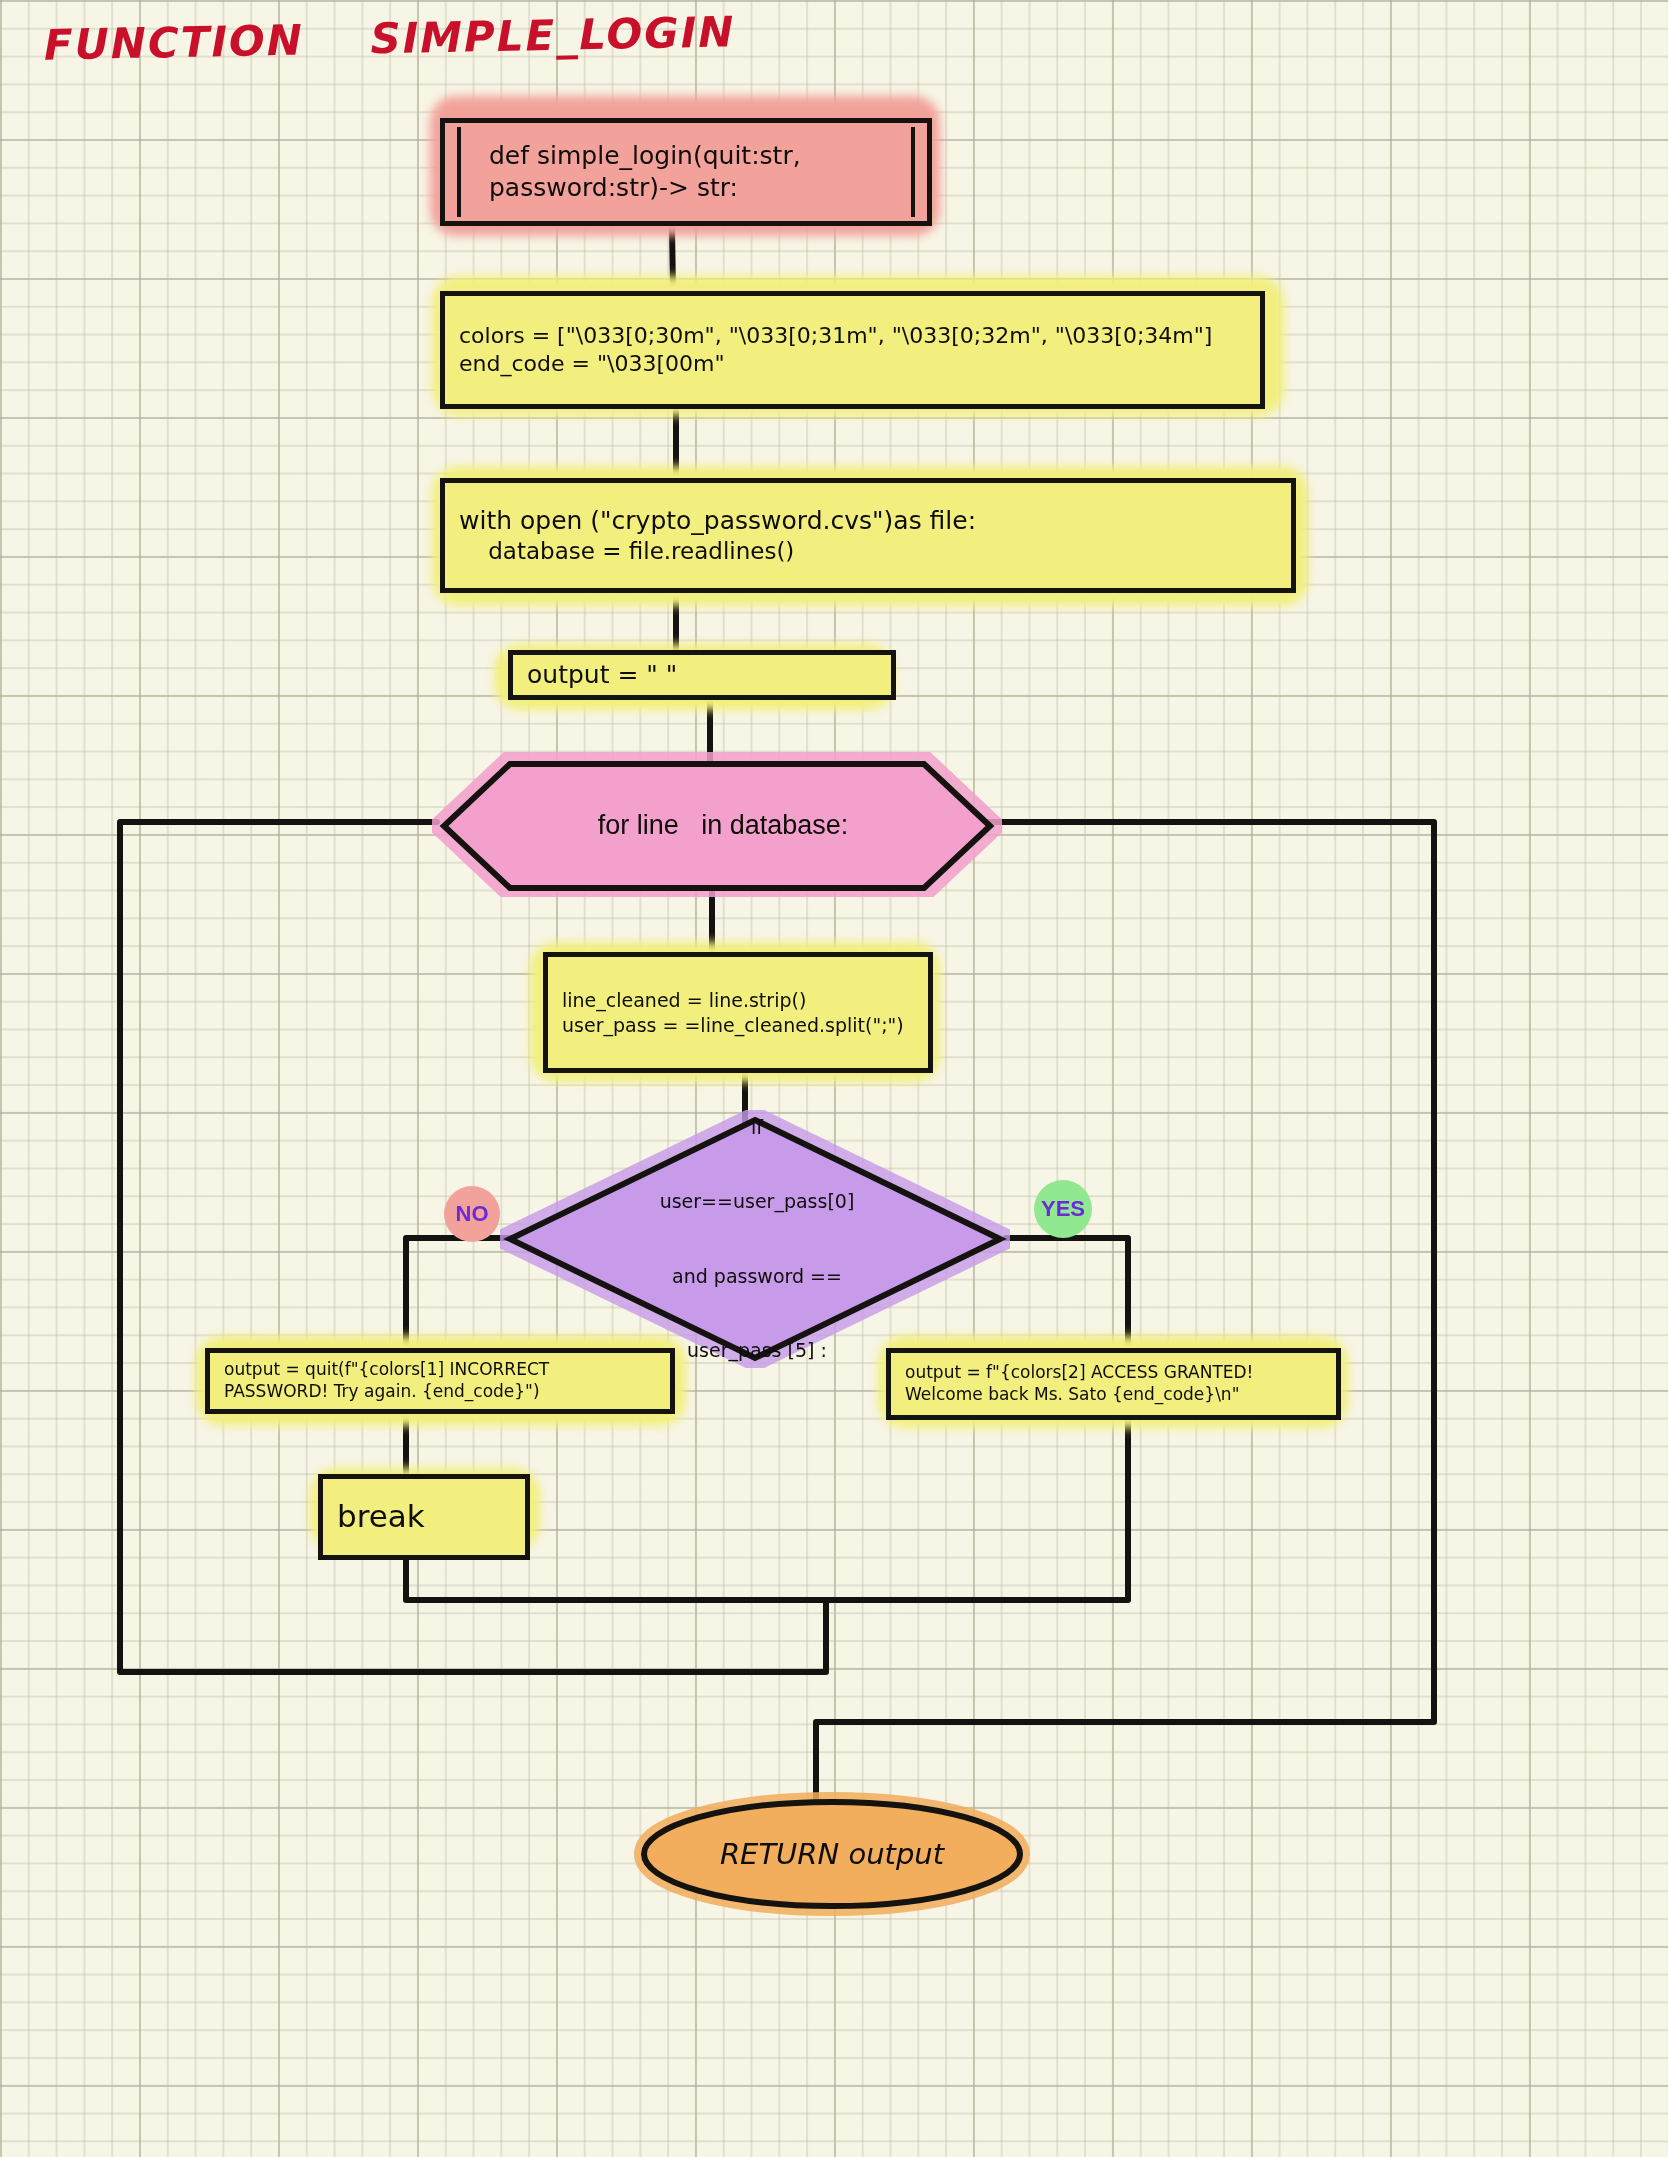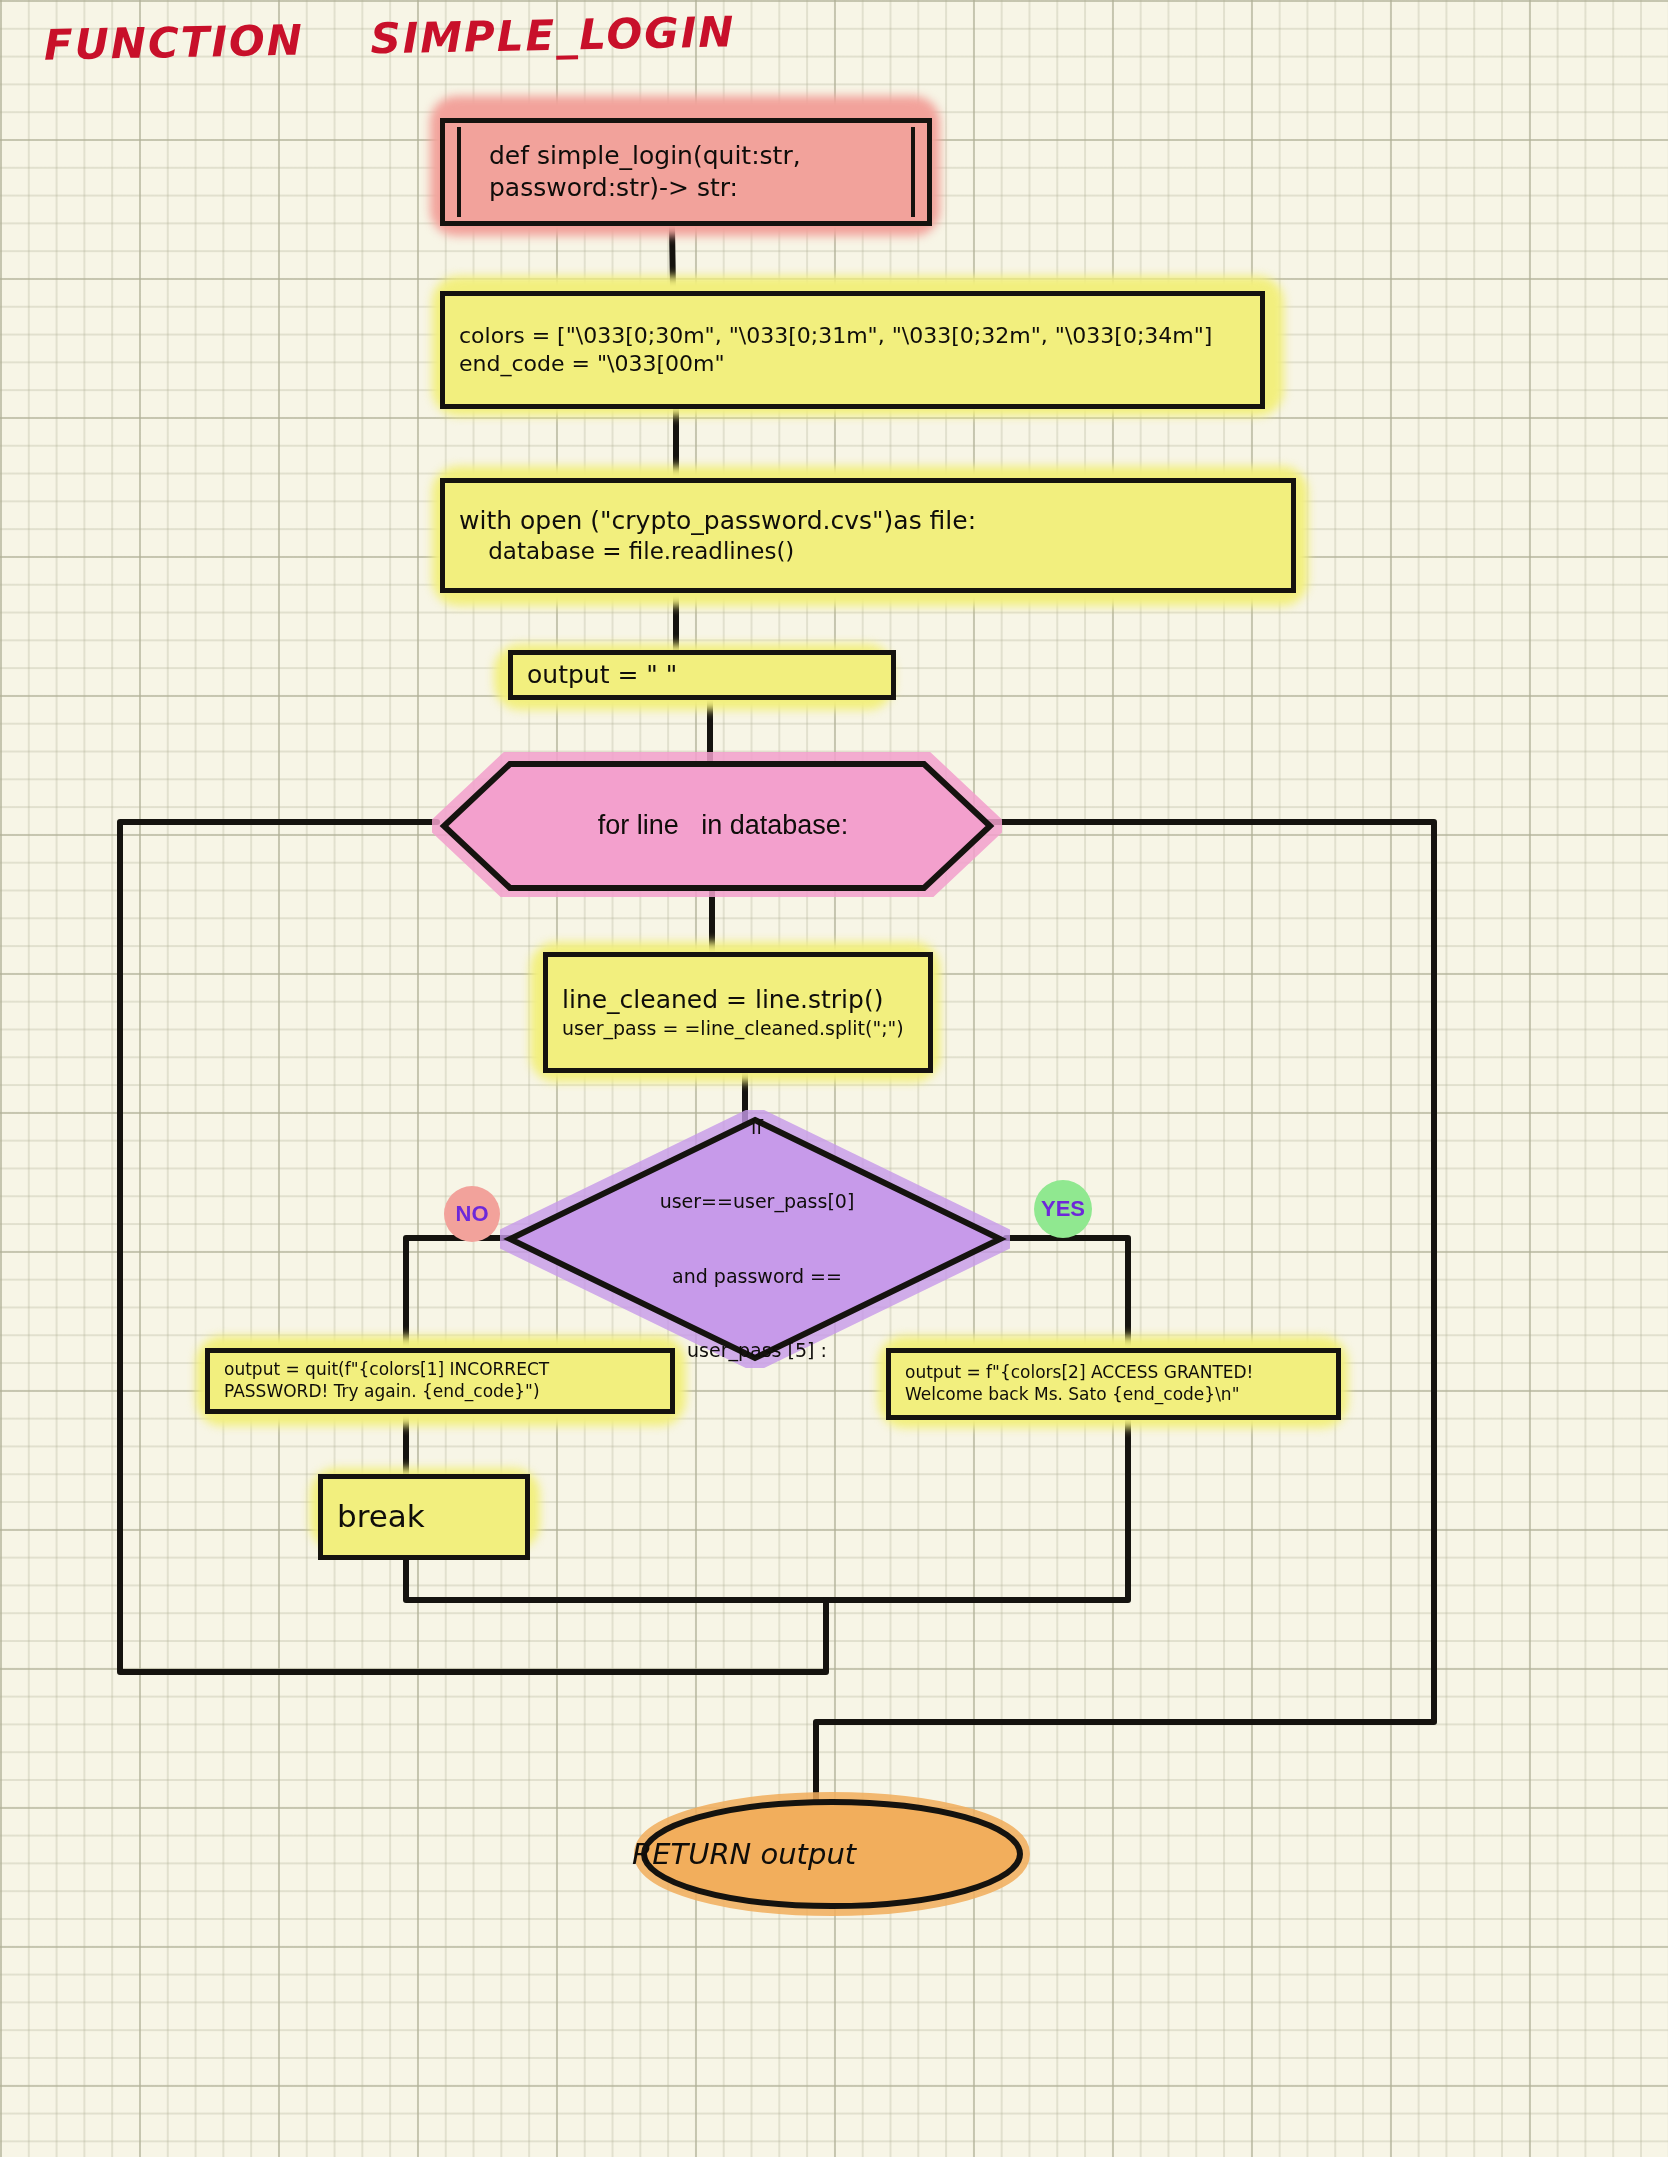--- a/index.html
+++ b/index.html
@@ -60,21 +60,21 @@
     font-family:Liberation Sans, sans-serif;
     padding-left:12px;
   }
   .diatext{
     position:absolute;left:4px;right:0;top:50%;transform:translateY(-50%);
     text-align:center;white-space:pre;color:#0f0d0a;line-height:1.3;
     font-family:"DejaVu Sans", sans-serif;
   }
   .ovaltext{
     position:absolute;left:0;right:0;top:50%;transform:translateY(-50%);
-    white-space:pre;color:#0f0d0a;
+    text-align:center;white-space:pre;color:#0f0d0a;
     font-family:"DejaVu Sans", sans-serif;
     font-style:italic;
   }
 
   .chip{
     position:absolute;z-index:6;border-radius:50%;
     display:flex;align-items:center;justify-content:center;
     font-family:Liberation Sans, sans-serif;font-weight:bold;
     color:#6d28d9;
   }
@@ -147,21 +147,21 @@
   <div class="hexwrap" style="left:432px;top:752px;width:570px;height:145px;">
     <svg width="570" height="145" viewBox="0 0 570 145">
       <polygon points="78,12 492,12 558,74 492,136 78,136 12,74" fill="#f3a0cd" stroke="#f3a0cd" stroke-width="26" opacity="0.85"></polygon>
       <polygon points="78,12 492,12 558,74 492,136 78,136 12,74" fill="#f3a0cd" stroke="#15130f" stroke-width="6"></polygon>
     </svg>
     <div class="hextext" style="font-size:27px;">for line   in database:</div>
   </div>
 
   <div class="blob" style="left:530px;top:942px;width:410px;height:140px;background:#f2ef7e;"></div>
   <div class="box ybox" style="left:543px;top:952px;width:390px;height:121px;">
-    <div class="ln" style="font-size:25px;">line_cleaned = line.strip()</div>
+    <div class="ln" style="font-size:19px;">line_cleaned = line.strip()</div>
     <div class="ln" style="font-size:19px;">user_pass = =line_cleaned.split(";")</div>
   </div>
 
   <div class="diawrap" style="left:500px;top:1110px;width:510px;height:258px;">
     <svg width="510" height="258" viewBox="0 0 510 258">
       <polygon points="255,10 500,129 255,248 10,129" fill="#c79aea" stroke="#c79aea" stroke-width="26" opacity="0.80"></polygon>
       <polygon points="255,10 500,129 255,248 10,129" fill="#c79aea" stroke="#15130f" stroke-width="6"></polygon>
     </svg>
     <div class="diatext" style="font-size:19px;">
       <div>if</div>

